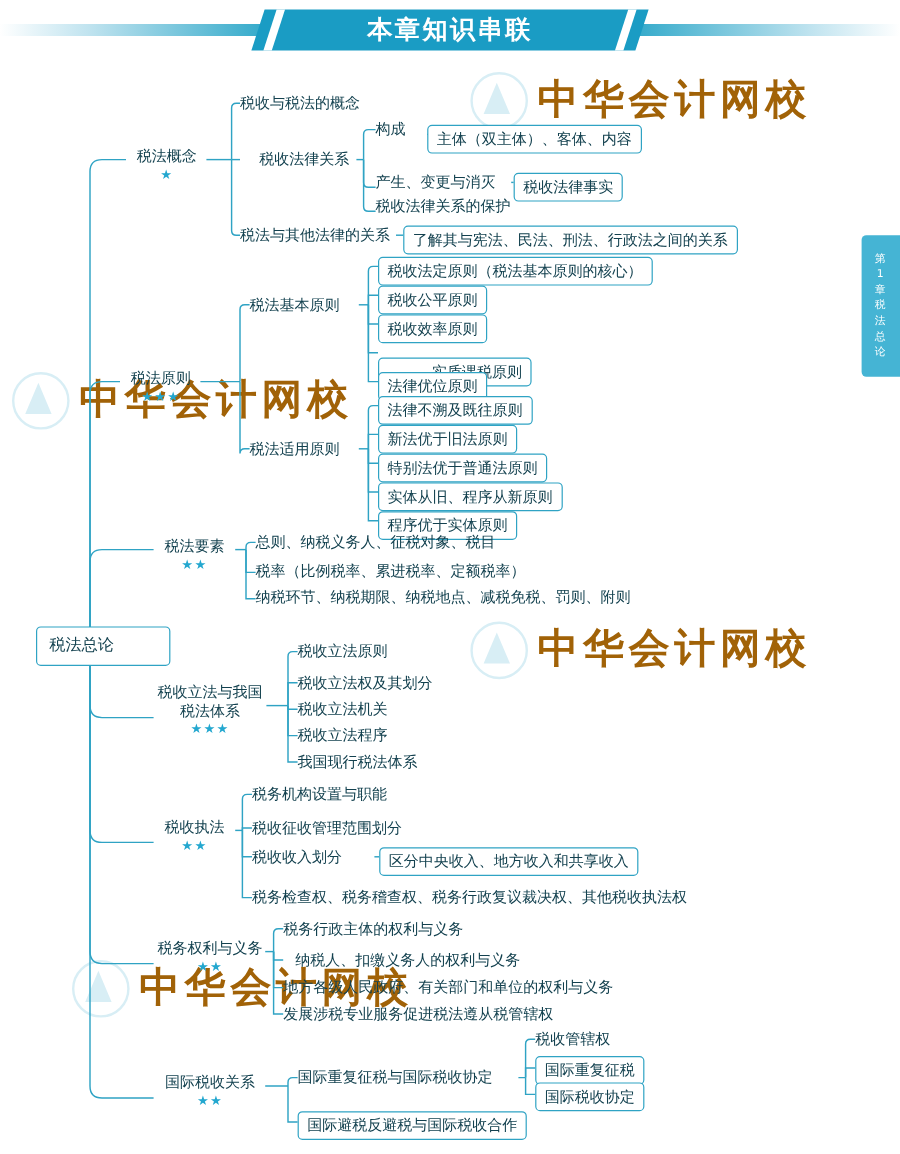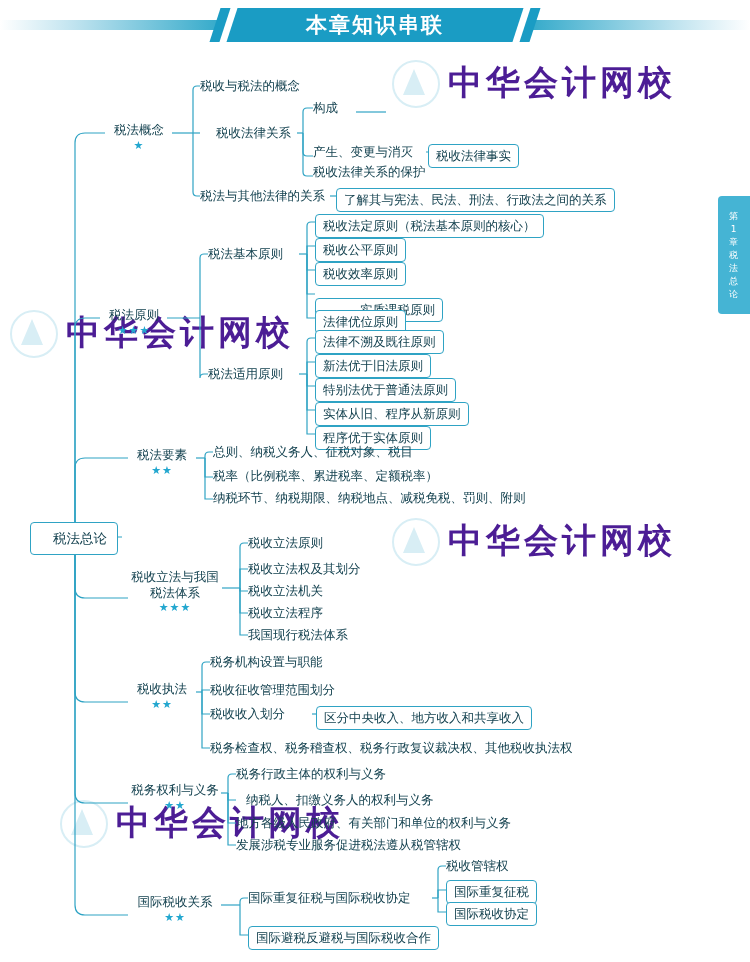--- a/index.html
+++ b/index.html
@@ -43,21 +43,21 @@
     position:absolute;right:0;top:196px;width:32px;height:118px;
     background:#45b4d4;color:#fff;border-radius:4px 0 0 4px;
     display:flex;flex-direction:column;align-items:center;justify-content:center;
     font-size:9px;line-height:13px;text-align:center;letter-spacing:1px;
   }
   .chapter-tab span{display:block;}
 
   
   .wm{
     position:absolute;display:flex;align-items:center;
-    color:#4c1d95;font-size:34px;font-weight:bold;letter-spacing:4px;
+    color:#a16207;font-size:34px;font-weight:bold;letter-spacing:4px;
     white-space:nowrap;user-select:none;
   }
   .wm .logo{
     width:46px;height:46px;margin-right:10px;position:relative;flex:0 0 auto;
   }
   .wm .logo .c{
     position:absolute;left:0;top:0;width:44px;height:44px;border:2px solid #d8eef5;border-radius:50%;
   }
   .wm .logo .a{
     position:absolute;left:11px;top:9px;width:0;height:0;
@@ -213,36 +213,39 @@
       <path d="M221,905 H240"></path>
       <path d="M240,905 V902 Q240,898 244,898 H248"></path>
       <path d="M240,905 V935 Q240,935 244,935 H248"></path>
       <path d="M432,898 H438"></path>
       <path d="M438,898 V870 Q438,866 442,866 H446"></path>
       <path d="M438,898 V890 Q438,890 442,890 H446"></path>
       <path d="M438,898 V912 Q438,912 442,912 H446"></path>
     </g>
   </svg>
 
-  <div class="node root" style="left:30px;top:522px;width:88px;text-align:right;">
+  <div class="node root" style="left:30px;top:522px;width:112px;">
     <span>税法总论</span>
   </div>
 
   <div class="node plain center" style="left:105px;top:122px;width:68px;">
     <span>税法概念</span>
     <span class="stars">★</span>
   </div>
   <div class="node plain" style="left:200px;top:78px;">
     <span>税收与税法的概念</span>
   </div>
   <div class="node plain" style="left:200px;top:125px;margin-left:16px;">
     <span>税收法律关系</span>
   </div>
   <div class="node plain" style="left:313px;top:100px;">
     <span>构成</span>
+  </div>
+  <div class="node" style="left:356px;top:104px;">
+    <span>主体（双主体）、客体、内容</span>
   </div>
   <div class="node plain" style="left:313px;top:144px;">
     <span>产生、变更与消灭</span>
   </div>
   <div class="node" style="left:428px;top:144px;">
     <span>税收法律事实</span>
   </div>
   <div class="node plain" style="left:313px;top:164px;">
     <span>税收法律关系的保护</span>
   </div>

